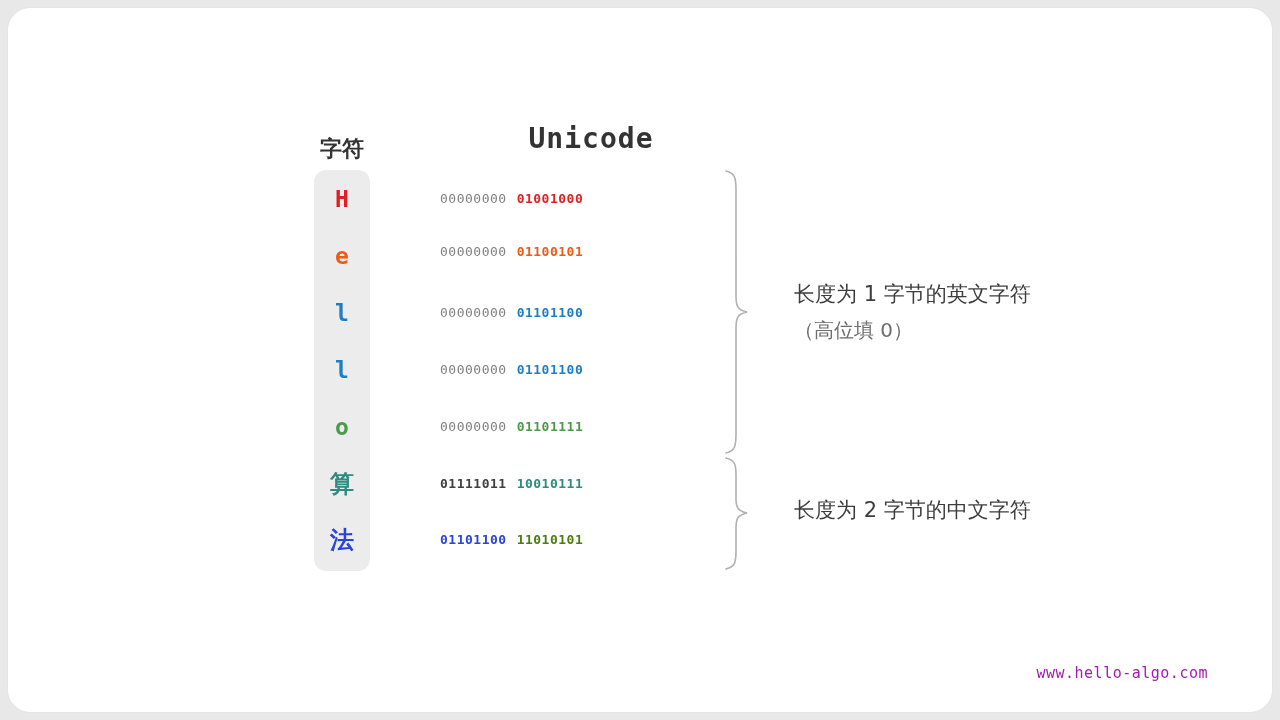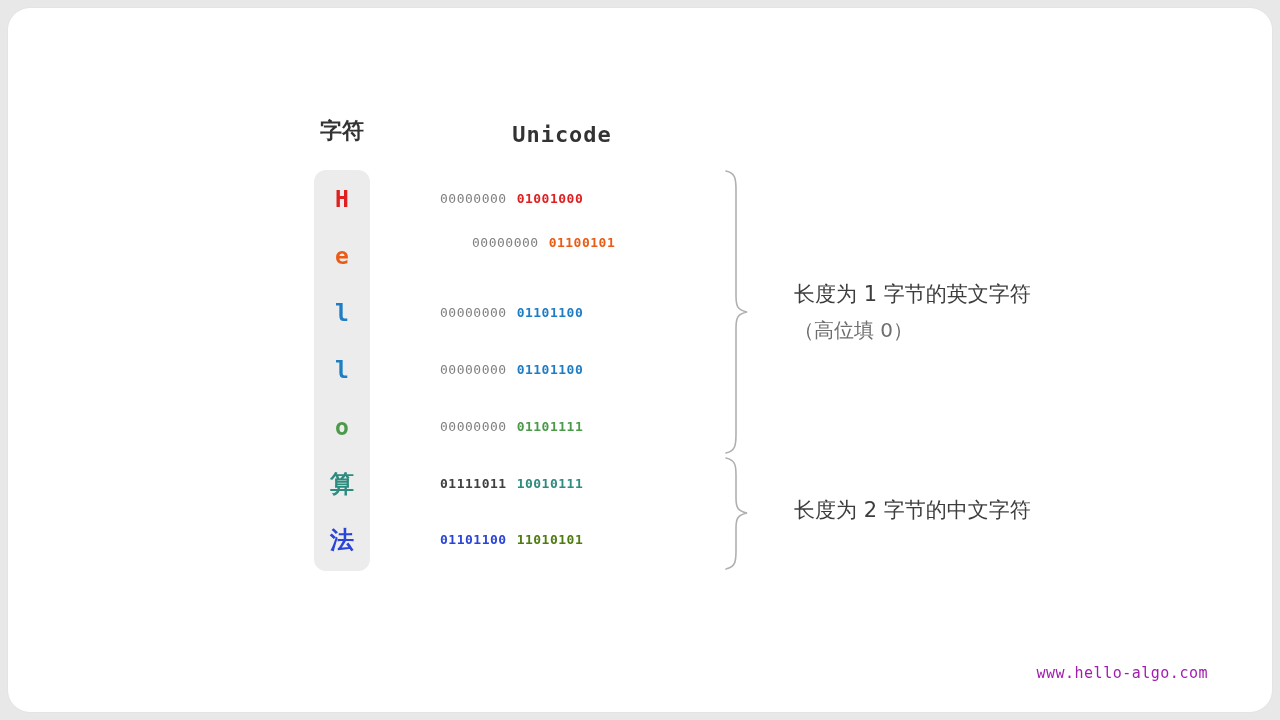--- a/index.html
+++ b/index.html
@@ -27,32 +27,32 @@
 
   
   .col-head {
     position: absolute;
     font-weight: bold;
     color: #333333;
     white-space: nowrap;
   }
   #head-char {
     left: 306px;
-    top: 108px;
+    top: 126px;
     width: 56px;
     text-align: center;
     font-size: 22px;
     font-family: "Liberation Sans", sans-serif;
   }
   #head-unicode {
-    left: 428px;
+    left: 457px;
     top: 114px;
     width: 252px;
     text-align: center;
-    font-size: 22px;
+    font-size: 28px;
     font-family: "DejaVu Sans Mono", monospace;
     letter-spacing: 1px;
   }
 
   
   #char-pill {
     position: absolute;
     left: 306px;
     top: 162px;
     width: 56px;
@@ -162,21 +162,21 @@
       <div class="char-cell" style="top: 178px; color: rgb(224, 32, 32);">H</div>
       <div class="char-cell" style="top: 235px; color: rgb(236, 91, 22);">e</div>
       <div class="char-cell" style="top: 292px; color: rgb(31, 125, 196);">l</div>
       <div class="char-cell" style="top: 349px; color: rgb(31, 125, 196);">l</div>
       <div class="char-cell" style="top: 406px; color: rgb(74, 154, 74);">o</div>
       <div class="char-cell cjk" style="top: 463px; color: rgb(46, 139, 127);">算</div>
       <div class="char-cell cjk" style="top: 519px; color: rgb(42, 68, 216);">法</div>
     </div>
   <div id="bin-rows">
       <div class="bin-row" style="top: 178px;"><span class="bin-hi" style="color: rgb(128, 128, 128);">00000000</span><span class="bin-sep"></span><span class="bin-lo" style="color: rgb(224, 32, 32);">01001000</span></div>
-      <div class="bin-row" style="top: 222px; margin-left: 32px;"><span class="bin-hi" style="color: rgb(128, 128, 128);">00000000</span><span class="bin-sep"></span><span class="bin-lo" style="color: rgb(236, 91, 22);">01100101</span></div>
+      <div class="bin-row" style="top: 231px;"><span class="bin-hi" style="color: rgb(128, 128, 128);">00000000</span><span class="bin-sep"></span><span class="bin-lo" style="color: rgb(236, 91, 22);">01100101</span></div>
       <div class="bin-row" style="top: 292px;"><span class="bin-hi" style="color: rgb(128, 128, 128);">00000000</span><span class="bin-sep"></span><span class="bin-lo" style="color: rgb(31, 125, 196);">01101100</span></div>
       <div class="bin-row" style="top: 349px;"><span class="bin-hi" style="color: rgb(128, 128, 128);">00000000</span><span class="bin-sep"></span><span class="bin-lo" style="color: rgb(31, 125, 196);">01101100</span></div>
       <div class="bin-row" style="top: 406px;"><span class="bin-hi" style="color: rgb(128, 128, 128);">00000000</span><span class="bin-sep"></span><span class="bin-lo" style="color: rgb(74, 154, 74);">01101111</span></div>
       <div class="bin-row" style="top: 463px;"><span class="bin-hi" style="color: #404040; font-weight: bold;">01111011</span><span class="bin-sep"></span><span class="bin-lo" style="color: rgb(46, 139, 127);">10010111</span></div>
       <div class="bin-row" style="top: 519px;"><span class="bin-hi" style="color: rgb(42, 68, 216); font-weight: bold;">01101100</span><span class="bin-sep"></span><span class="bin-lo" style="color: #4d7c0f;">11010101</span></div>
     </div>
 
   <div class="brace" id="brace-1">
     <svg width="26" height="288" viewBox="0 0 26 288" fill="none" aria-hidden="true">
       <path d="M2 3 C11 5, 12 10, 12 22 L12 128 C12 139, 14 142, 23 144 C14 146, 12 149, 12 160 L12 266 C12 278, 11 283, 2 285" stroke="#b0b0b0" stroke-width="1.6" fill="none" stroke-linecap="round"></path>

